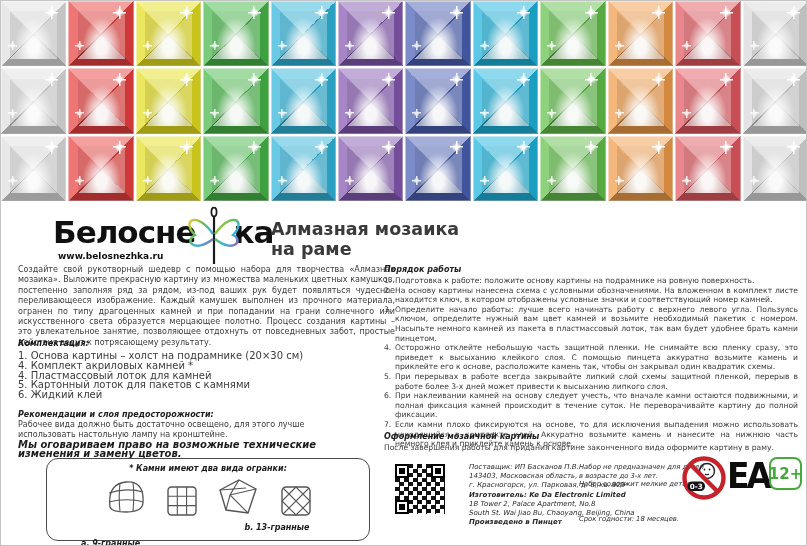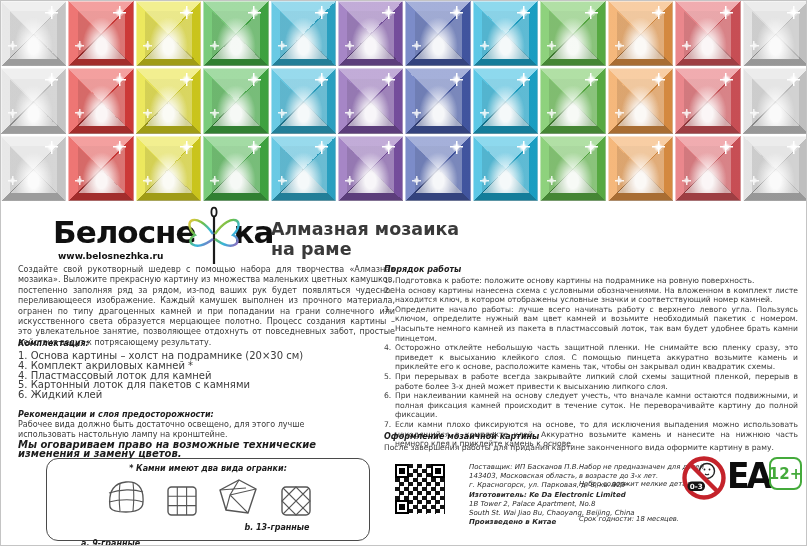--- a/index.html
+++ b/index.html
@@ -340,21 +340,21 @@
     <i class="f bl"></i>
   </div>
 
   <div class="supplier">
     <div>Поставщик: ИП Басканов П.В.</div>
     <div>143403, Московская область,</div>
     <div>г. Красногорск, ул. Парковая, д. 8, кв. 929</div>
     <div class="b">Изготовитель: Ke Da Electronic Limited</div>
     <div>1B Tower 2, Palace Apartment, No.8</div>
     <div>South St. Wai Jiao Bu, Chaoyang, Beijing, China</div>
-    <div class="b">Произведено в Китае</div>
+    <div class="b">Произведено в Пинцет</div>
   </div>
 
   <div class="warning">
     <div>Набор не предназначен для детей</div>
     <div>в возрасте до 3-х лет.</div>
     <div>Набор содержит мелкие детали</div>
   </div>
   <div class="shelf">Срок годности: 18 месяцев.</div>
 
   <svg class="icon-no03" viewBox="0 0 46 46">

